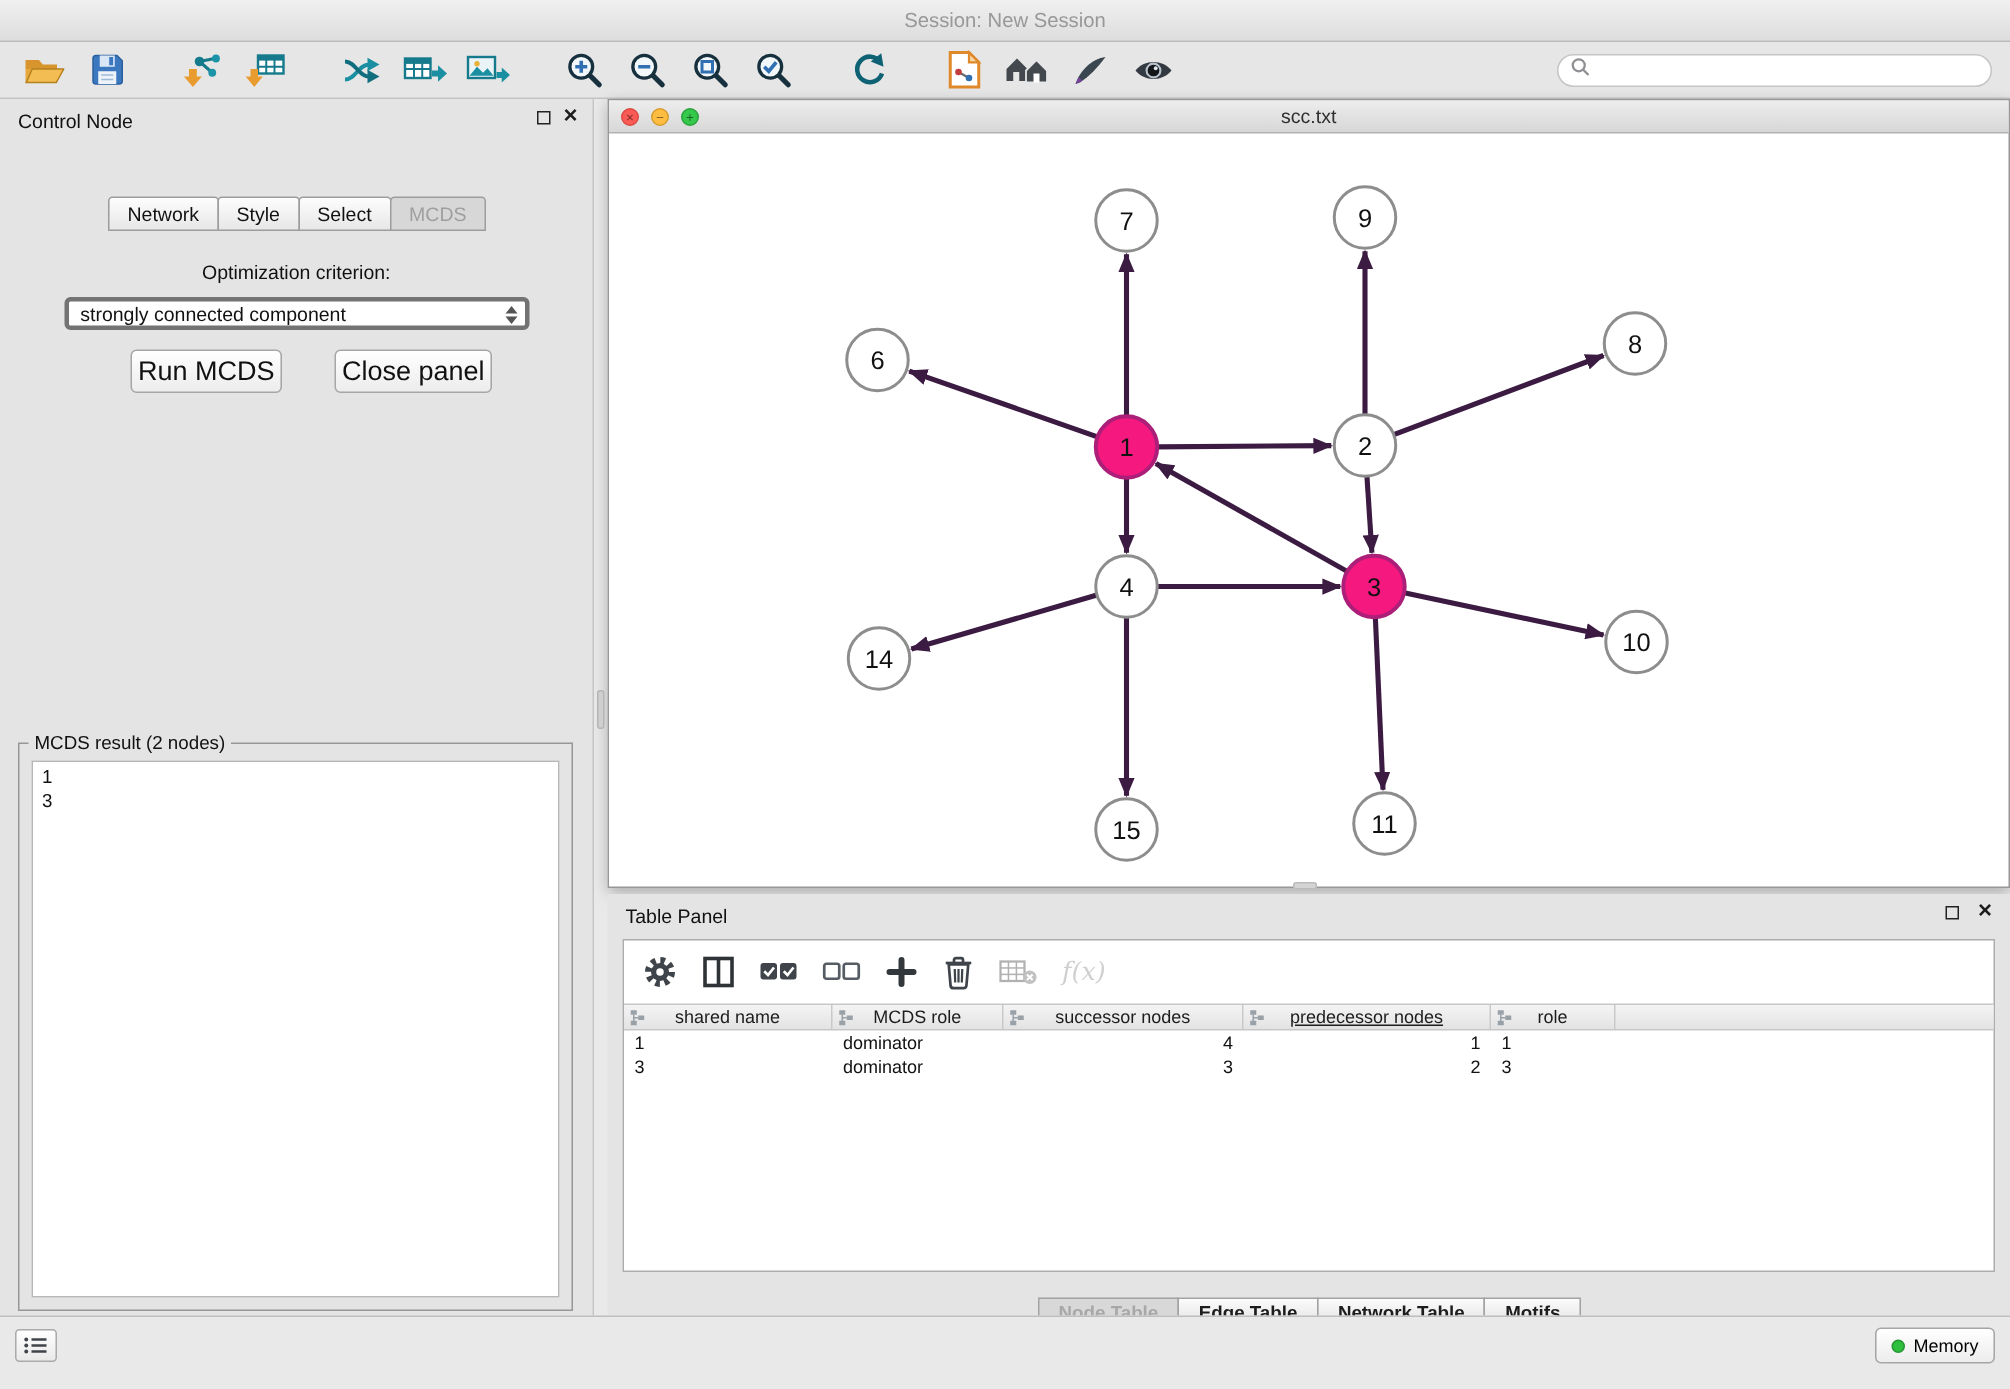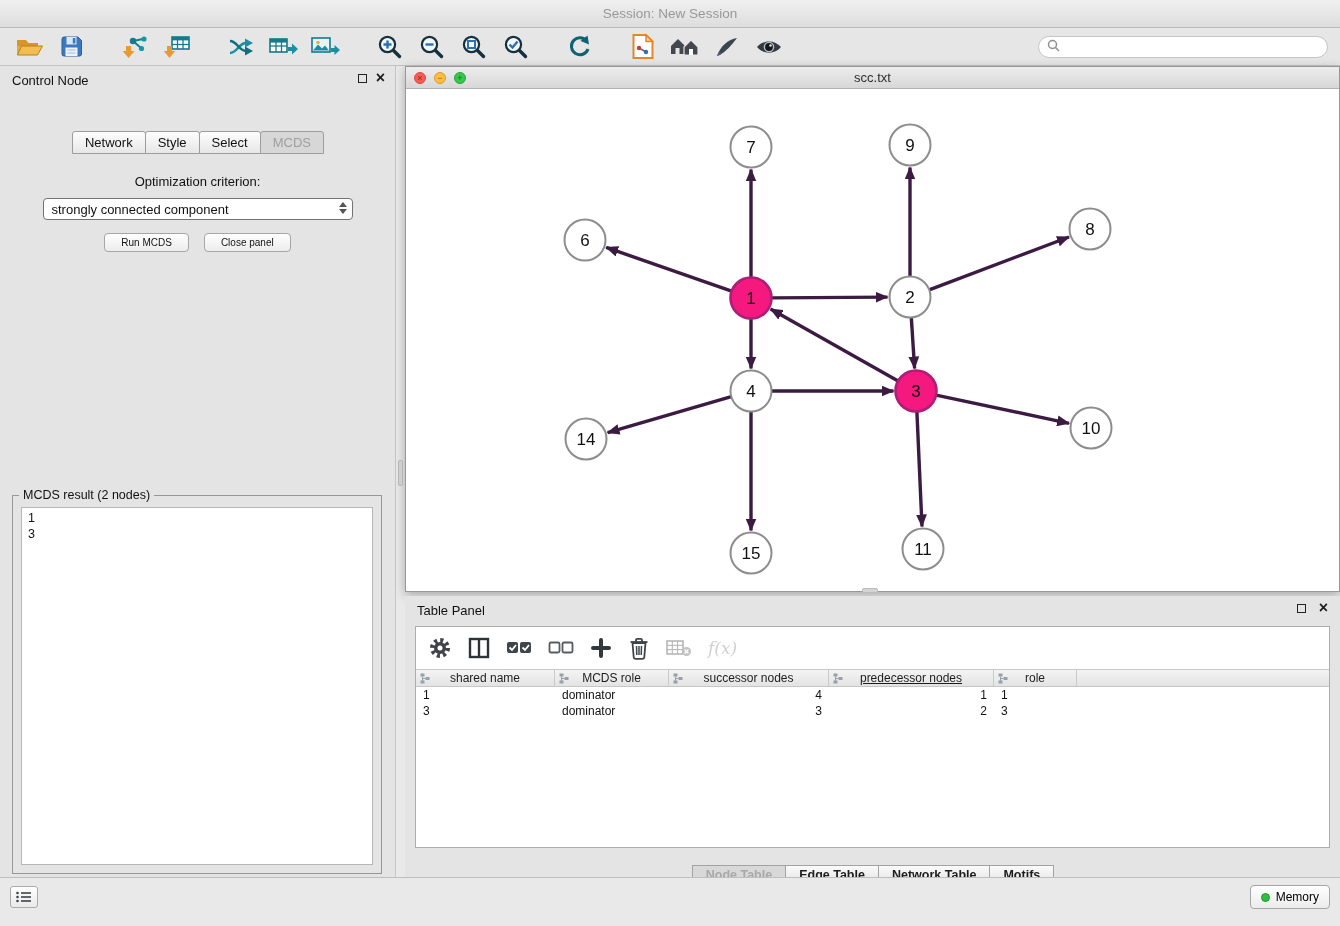--- a/index.html
+++ b/index.html
@@ -34,29 +34,29 @@
   .control-panel .float-btn { right:26px; }
   .control-panel .close-x { right:10px; }
 
   .cp-tabs { display:flex; justify-content:center; margin-top:4px; }
   .cp-tab { border:1px solid #9d9d9d; background:linear-gradient(#fdfdfd,#e7e7e7);
     padding:3px 12px; font-size:13px; margin-right:-1px; border-radius:3px 3px 0 0;margin-top:35px; }
   .cp-tab.active { background:#d7d7d7; color:#9f9f9f; }
 
   .opt-label { text-align:center; margin-top:20px; font-size:13px; }
   .dropdown { margin:9px auto 0; width:310px; height:22px; background:#fff;
-    border:1px solid #737373; border-radius:4px; display:flex; align-items:center;
+    border:3px solid #737373; border-radius:4px; display:flex; align-items:center;
     padding:0 20px 0 8px; font-size:13px; position:relative; }
   .stepper { position:absolute; right:5px; top:3px; display:flex; flex-direction:column; gap:2px; }
   .tri-up { width:0; height:0; border-left:4px solid transparent; border-right:4px solid transparent; border-bottom:5px solid #555; }
   .tri-down { width:0; height:0; border-left:4px solid transparent; border-right:4px solid transparent; border-top:5px solid #555; }
 
   .cp-buttons { display:flex; justify-content:center; gap:15px; margin-top:13px; }
   .btn { background:linear-gradient(#ffffff,#ececec); border:1px solid #a6a6a6;
-    border-radius:4px; padding:3px 16px; font-size:10px; color:#111; }
+    border-radius:4px; padding:3px 4px; font-size:18px; color:#111;margin-left:20px; }
 
   .result-box { position:absolute; left:12px; right:13px; top:429px; bottom:14px;
     border:1px solid #979797; }
   .result-legend { position:absolute; top:-8px; left:6px; background:#e4e4e4;
     padding:0 4px; font-size:12.5px; }
   .result-inner { position:absolute; left:8px; right:8px; top:11px; bottom:8px;
     background:#fff; border:1px solid #b7b7b7; font-size:12.5px; line-height:16px;
     padding:2px 6px; white-space:pre; overflow:hidden; }
 
   

